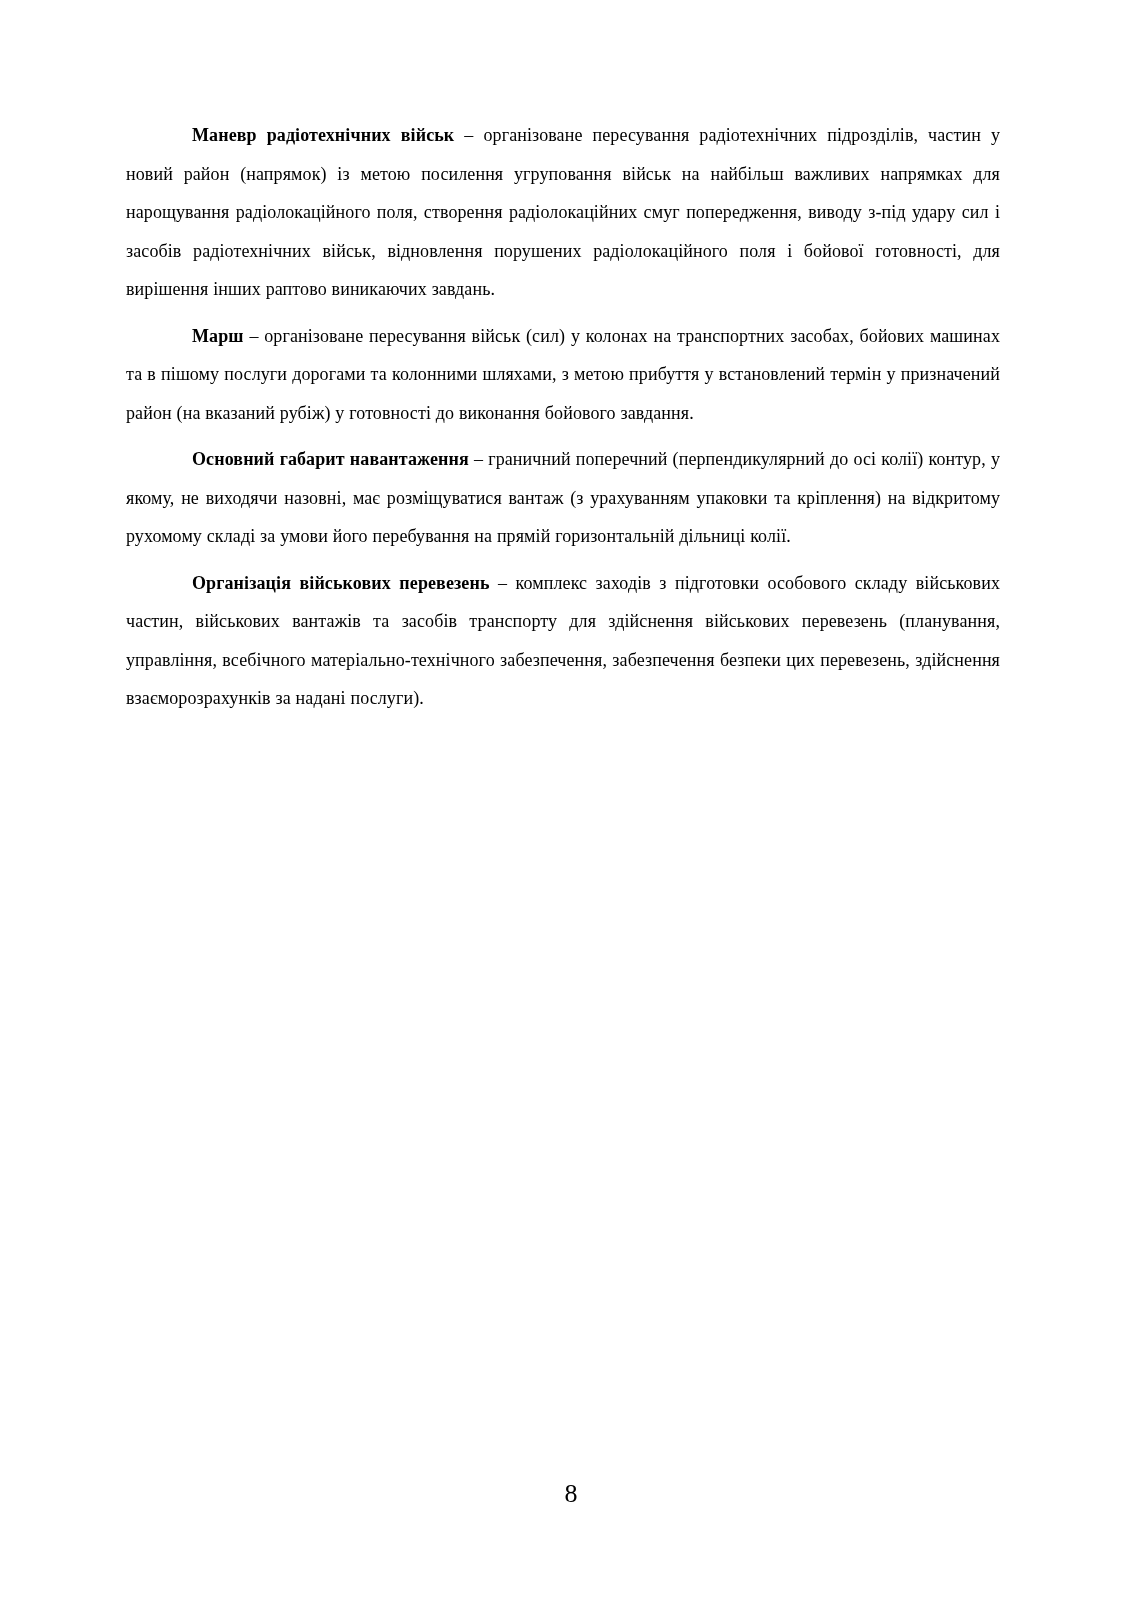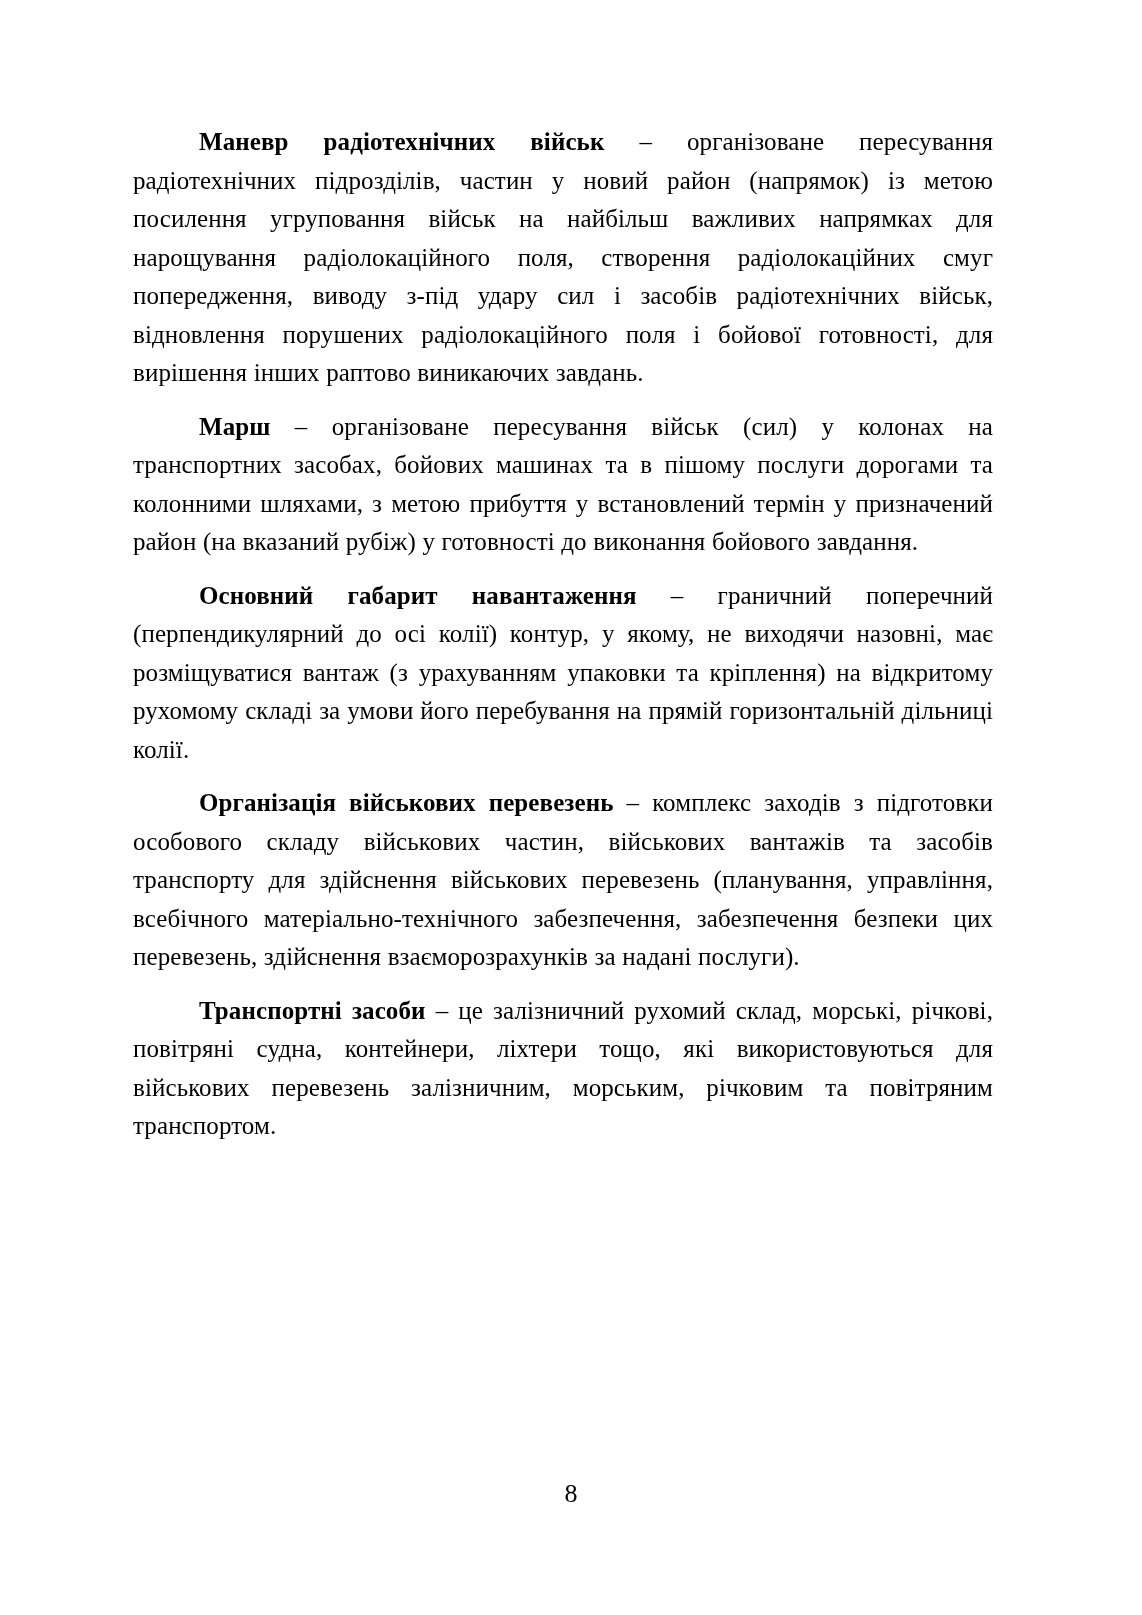--- a/index.html
+++ b/index.html
@@ -24,25 +24,25 @@
     height: 1615px;
     background: #ffffff;
   }
   .text-block {
     position: absolute;
     left: 118px;
     top: 108px;
     width: 890px;
   }
   .para {
-    margin: 15px;
+    margin: 8px;
     padding: 0;
     text-indent: 66px;
     text-align: justify;
-    font-size: 25px;
+    font-size: 18px;
     line-height: 38.5px;
     letter-spacing: 0.1px;
     word-spacing: 0.2px;
     
   }
   .para + .para {
     margin-top: 0;
   }
   .term {
     font-weight: bold;
@@ -75,21 +75,18 @@
 
     <p class="para">
       <span class="term">Основний габарит навантаження</span><span> – граничний поперечний (перпендикулярний до осі колії) контур, у якому, не виходячи назовні, має розміщуватися вантаж (з урахуванням упаковки та кріплення) на відкритому рухомому складі за умови його перебування на прямій горизонтальній дільниці колії.</span>
     </p>
 
     <p class="para">
       <span class="term">Організація військових перевезень</span><span> – комплекс заходів з підготовки особового складу військових частин, військових вантажів та засобів транспорту для здійснення військових перевезень (планування, управління, всебічного матеріально-технічного забезпечення, забезпечення безпеки цих перевезень, здійснення взаєморозрахунків за надані послуги).</span>
     </p>
 
 
-    <p class="para">
-      <span class="term">Транспортні засоби</span><span> – це залізничний рухомий склад, морські, річкові, повітряні судна, контейнери, ліхтери тощо, які використовуються для військових перевезень залізничним, морським, річковим та повітряним транспортом.</span>
-    </p>
 
   </div>
 
   <div class="page-number">8</div>
 
 </div>
 
 </body></html>

